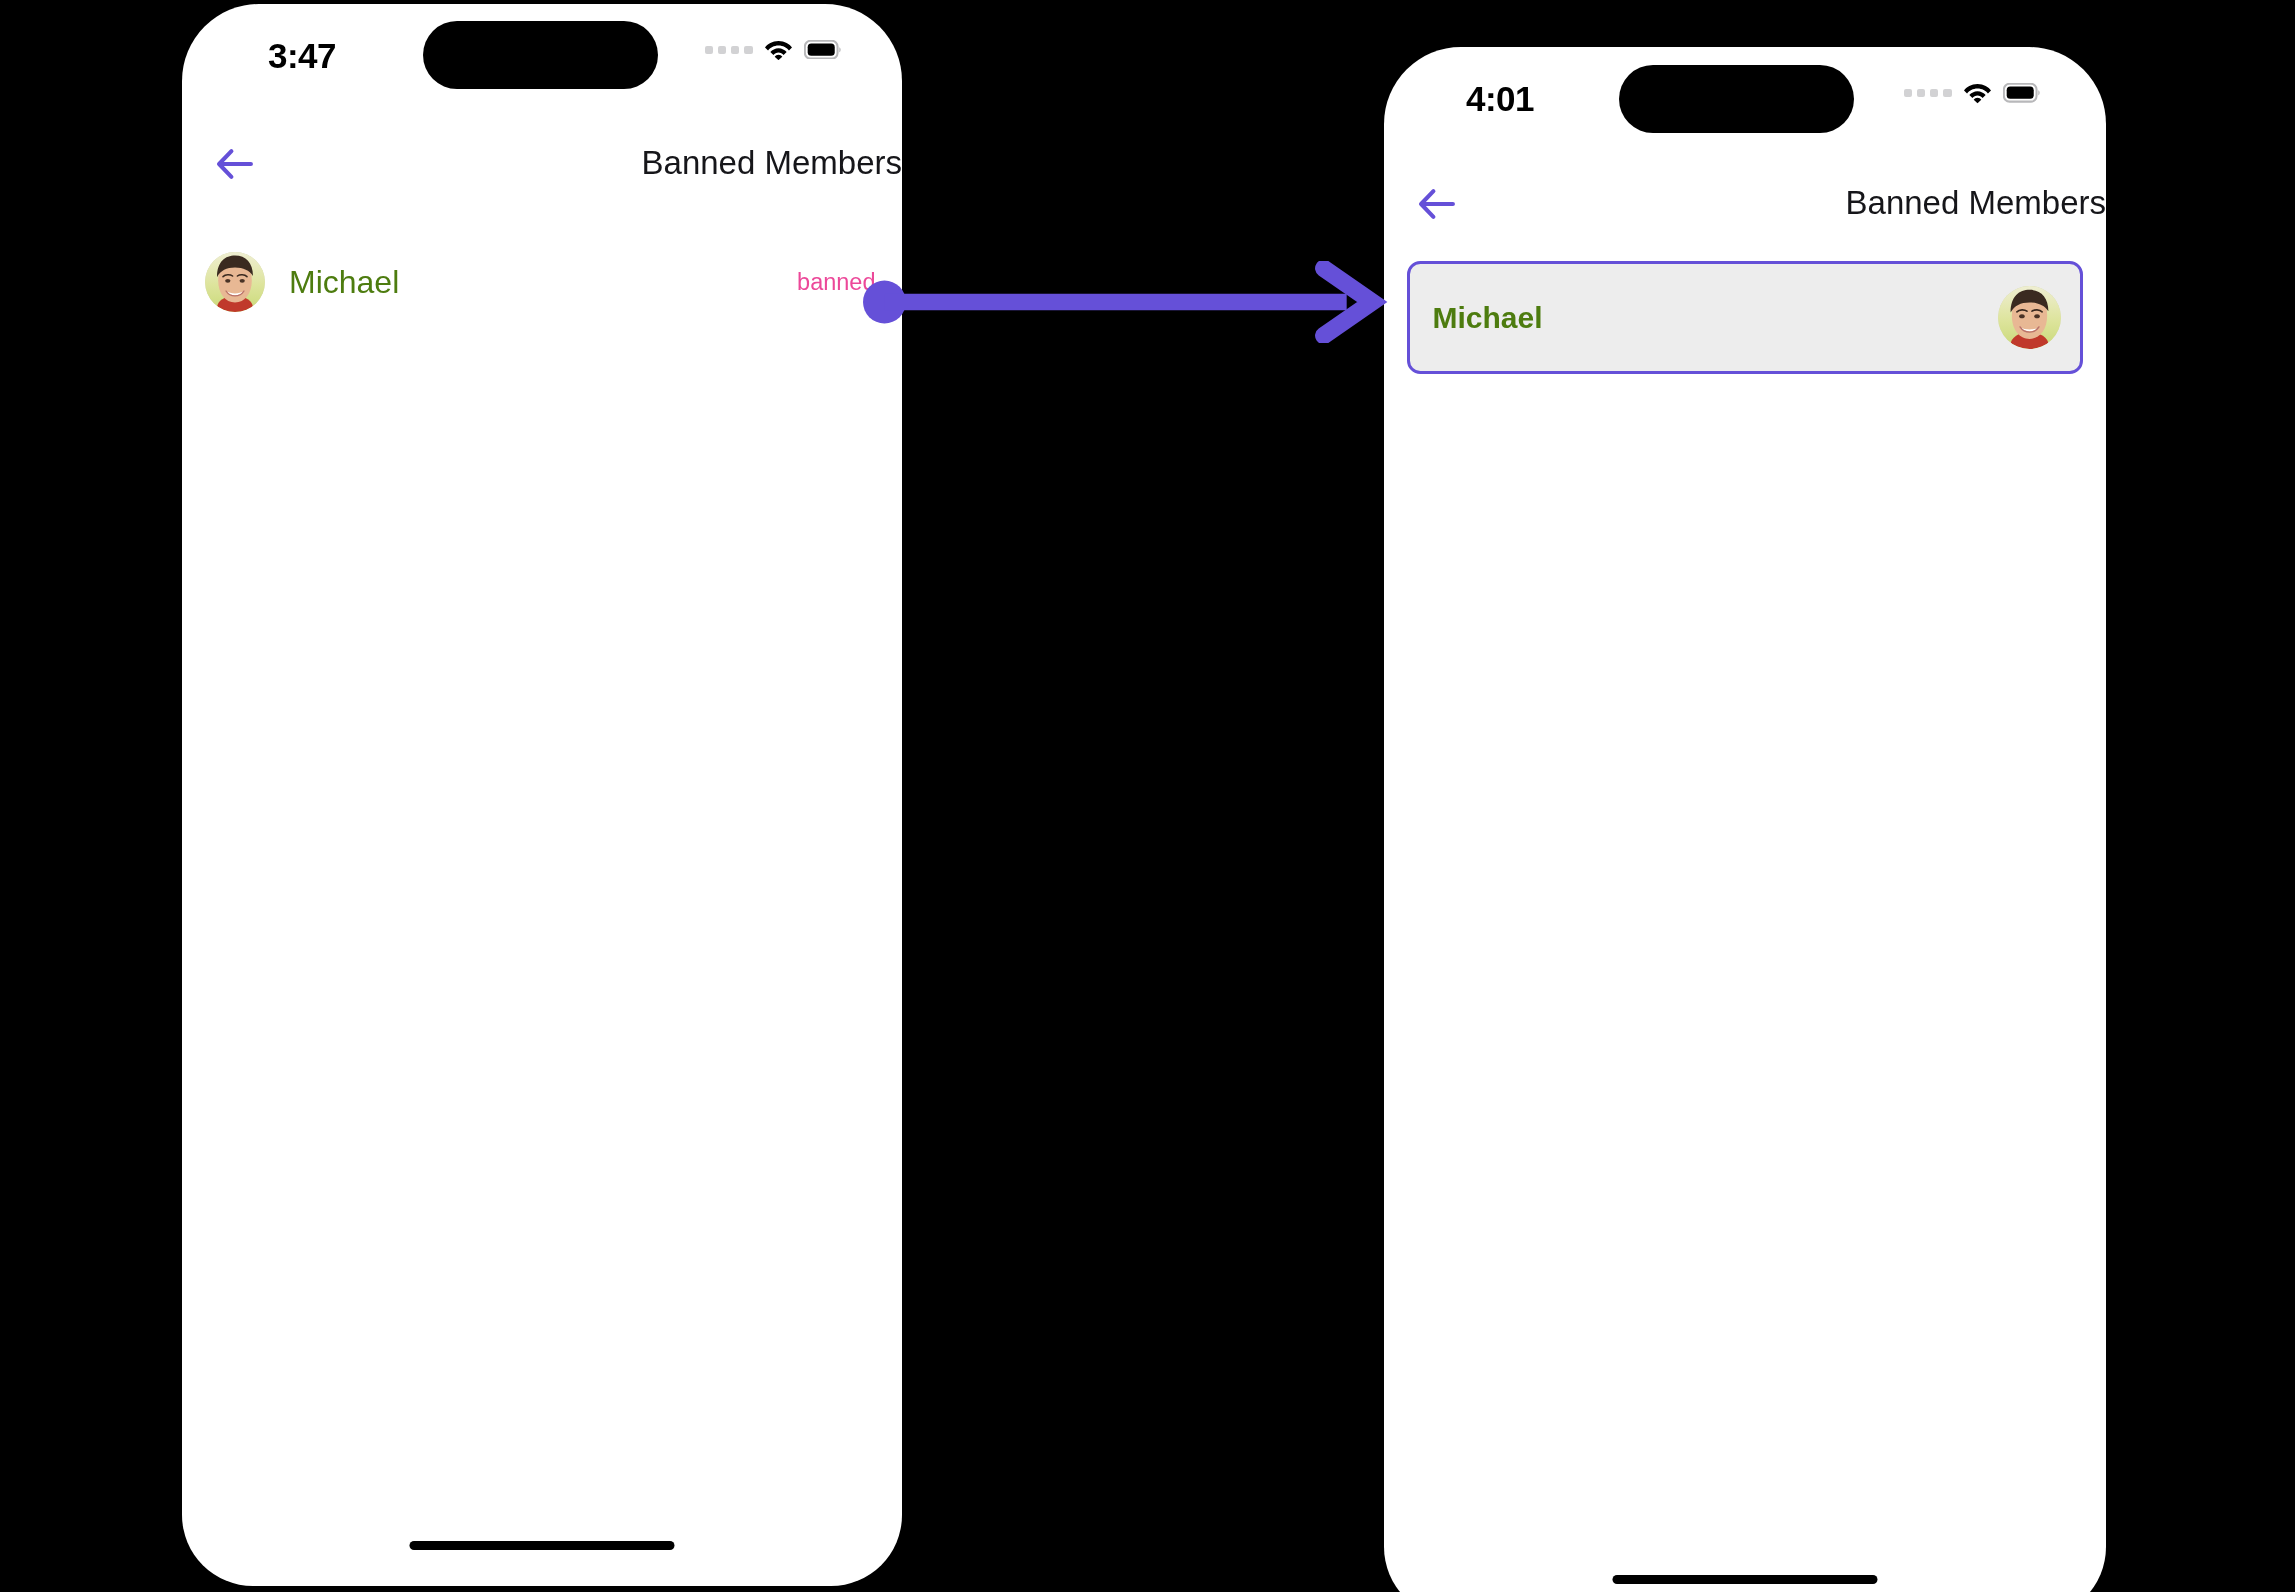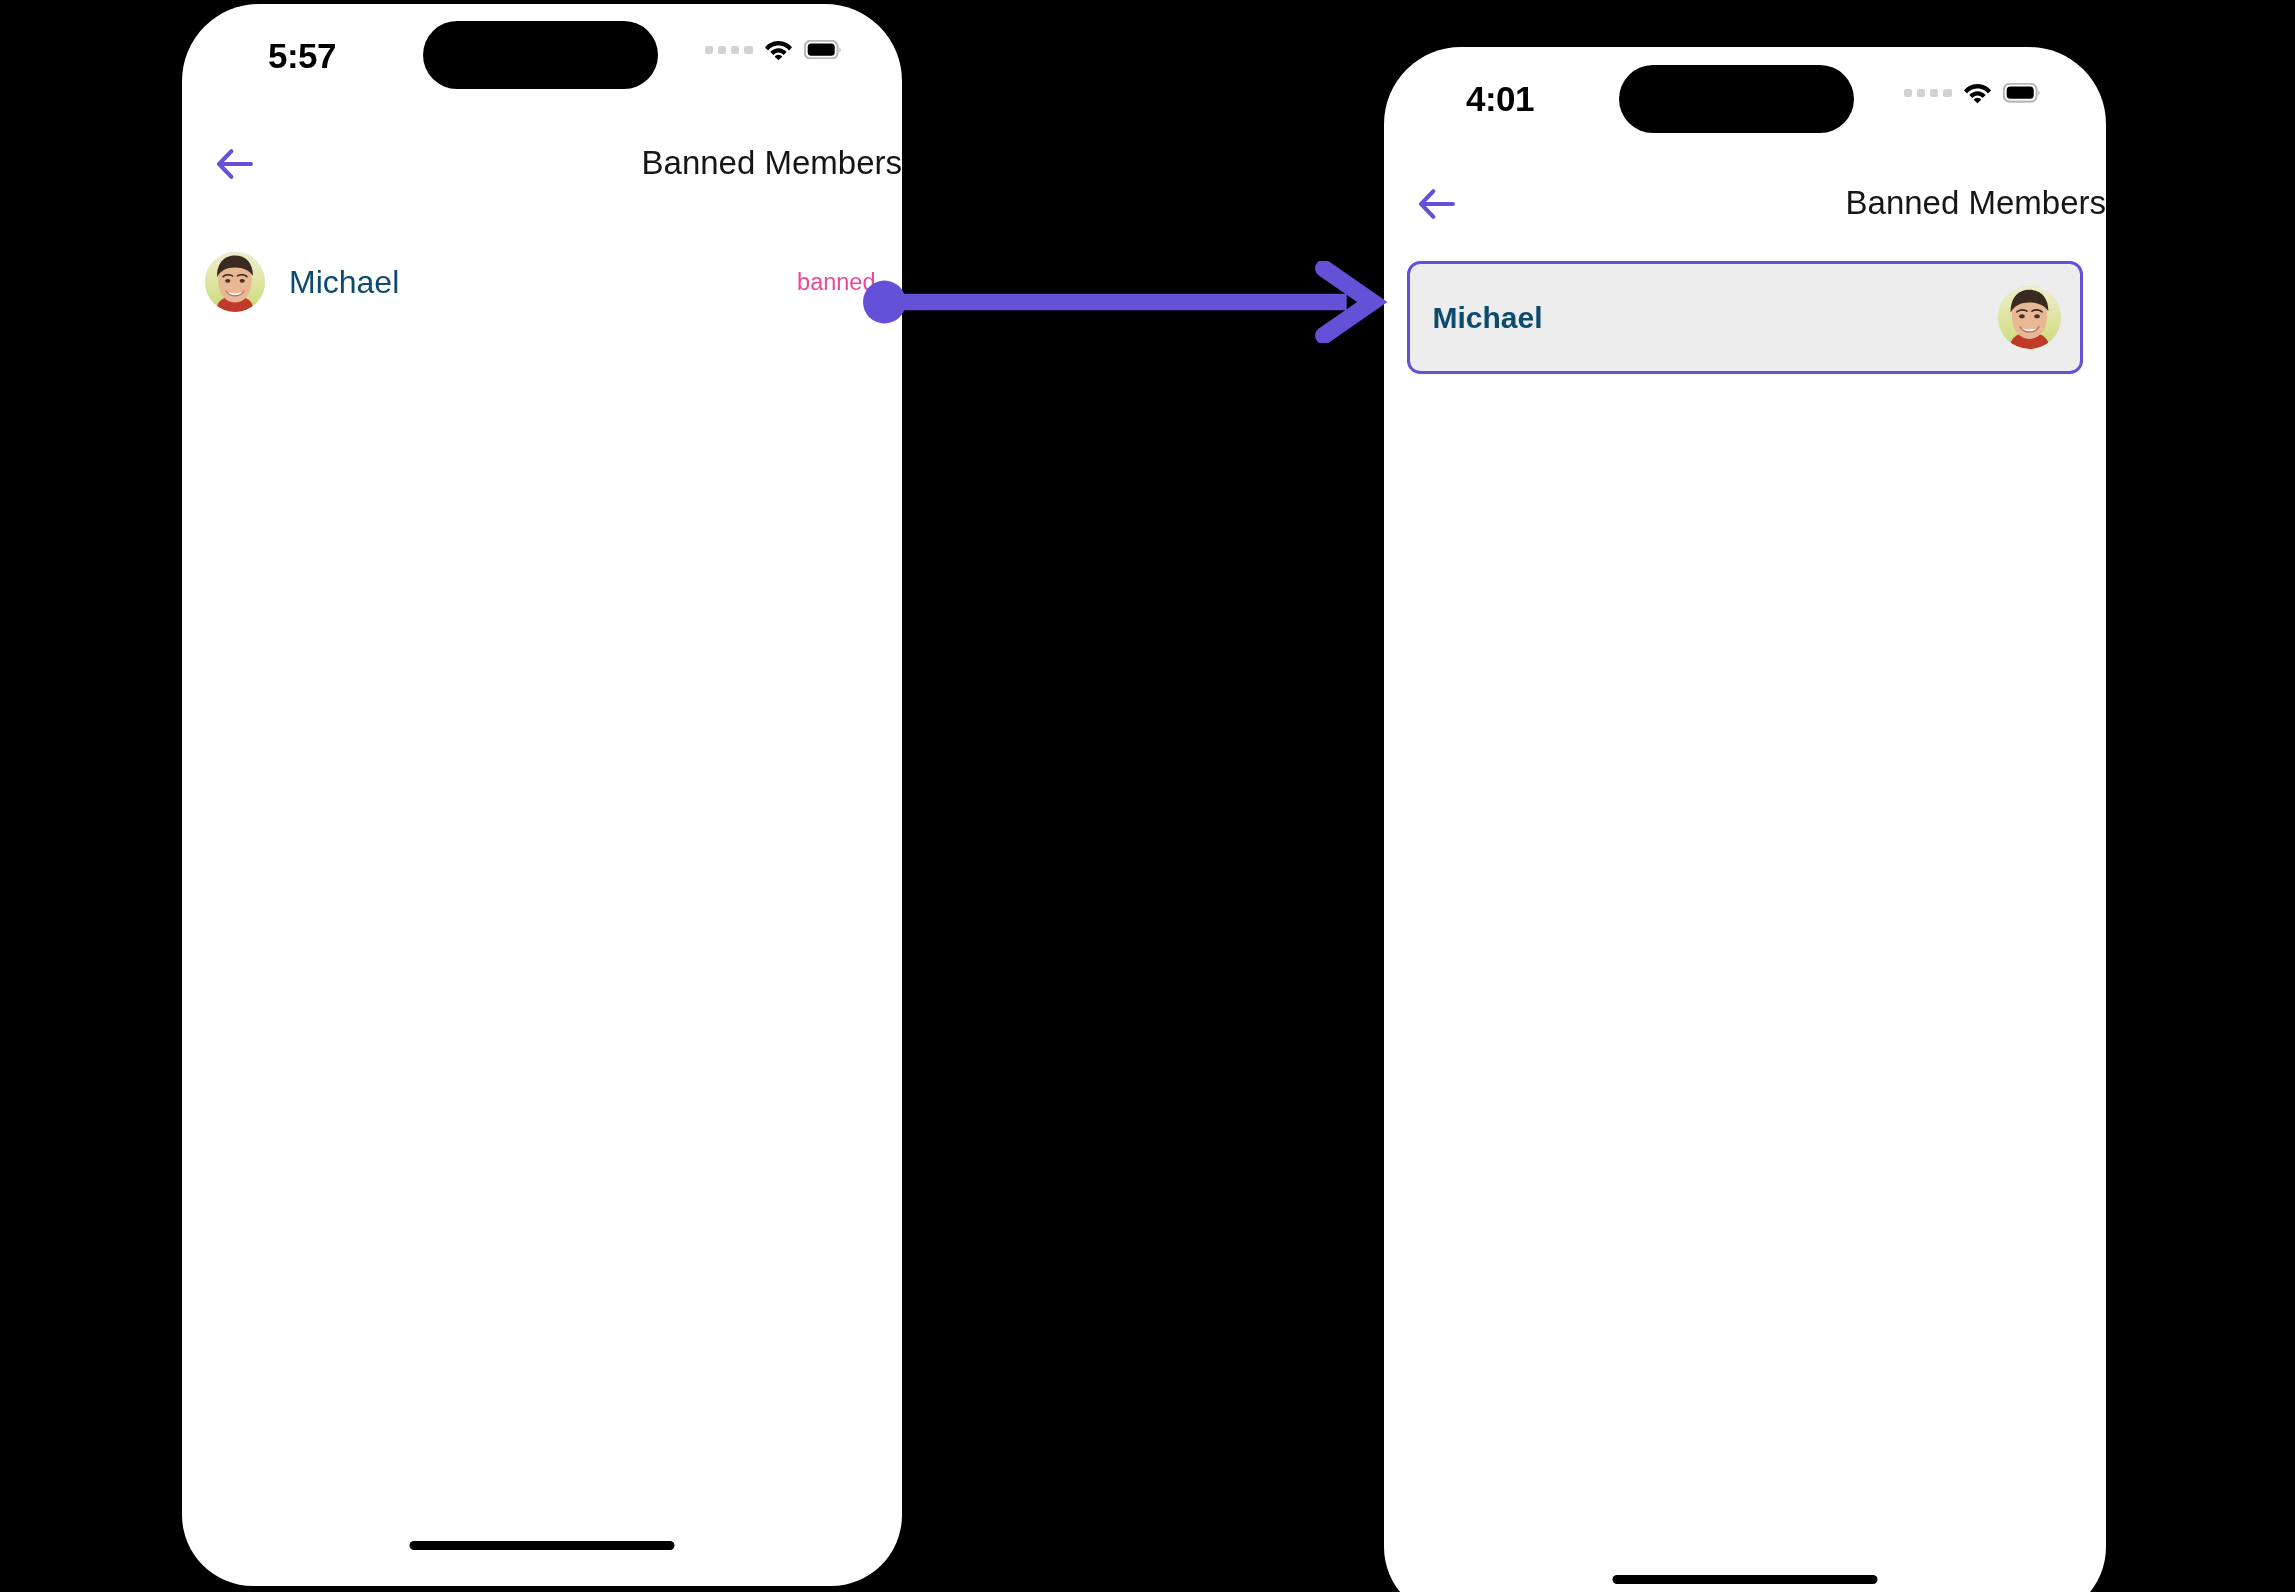--- a/index.html
+++ b/index.html
@@ -143,21 +143,21 @@
     border-radius: 50%;
     overflow: hidden;
     flex: 0 0 auto;
     position: relative;
     background: #d8dcb0;
   }
   .avatar svg { display: block; width: 100%; height: 100%; }
 
   .member-name {
     font-size: 32px;
-    color: #0c4a6e;
+    color: #4d7c0f;
     margin-left: 24.5px;
     white-space: nowrap;
   }
   .row-spacer { flex: 1 1 auto; }
   .member-status {
     font-size: 23.5px;
     color: #ec4899;
     white-space: nowrap;
   }
 
@@ -210,21 +210,21 @@
   }
 </style>
 </head>
 <body>
 
 <div class="stage">
 
   <div class="phone phone--left">
 
     <div class="statusbar">
-      <div class="sb-time">5:57</div>
+      <div class="sb-time">3:47</div>
       <div class="dynamic-island"></div>
       <div class="sb-right">
         <div class="cell-dots">
           <span></span>
             <span></span>
             <span></span>
             <span></span>
         </div>
         <svg class="wifi-icon" viewBox="0 0 56 42">
           <path d="M28 4 C16 4 6 10.5 1.5 16.5 L7.5 22.5 C11.5 17.5 19 13 28 13 C37 13 44.5 17.5 48.5 22.5 L54.5 16.5 C50 10.5 40 4 28 4 Z" fill="#000"></path>

